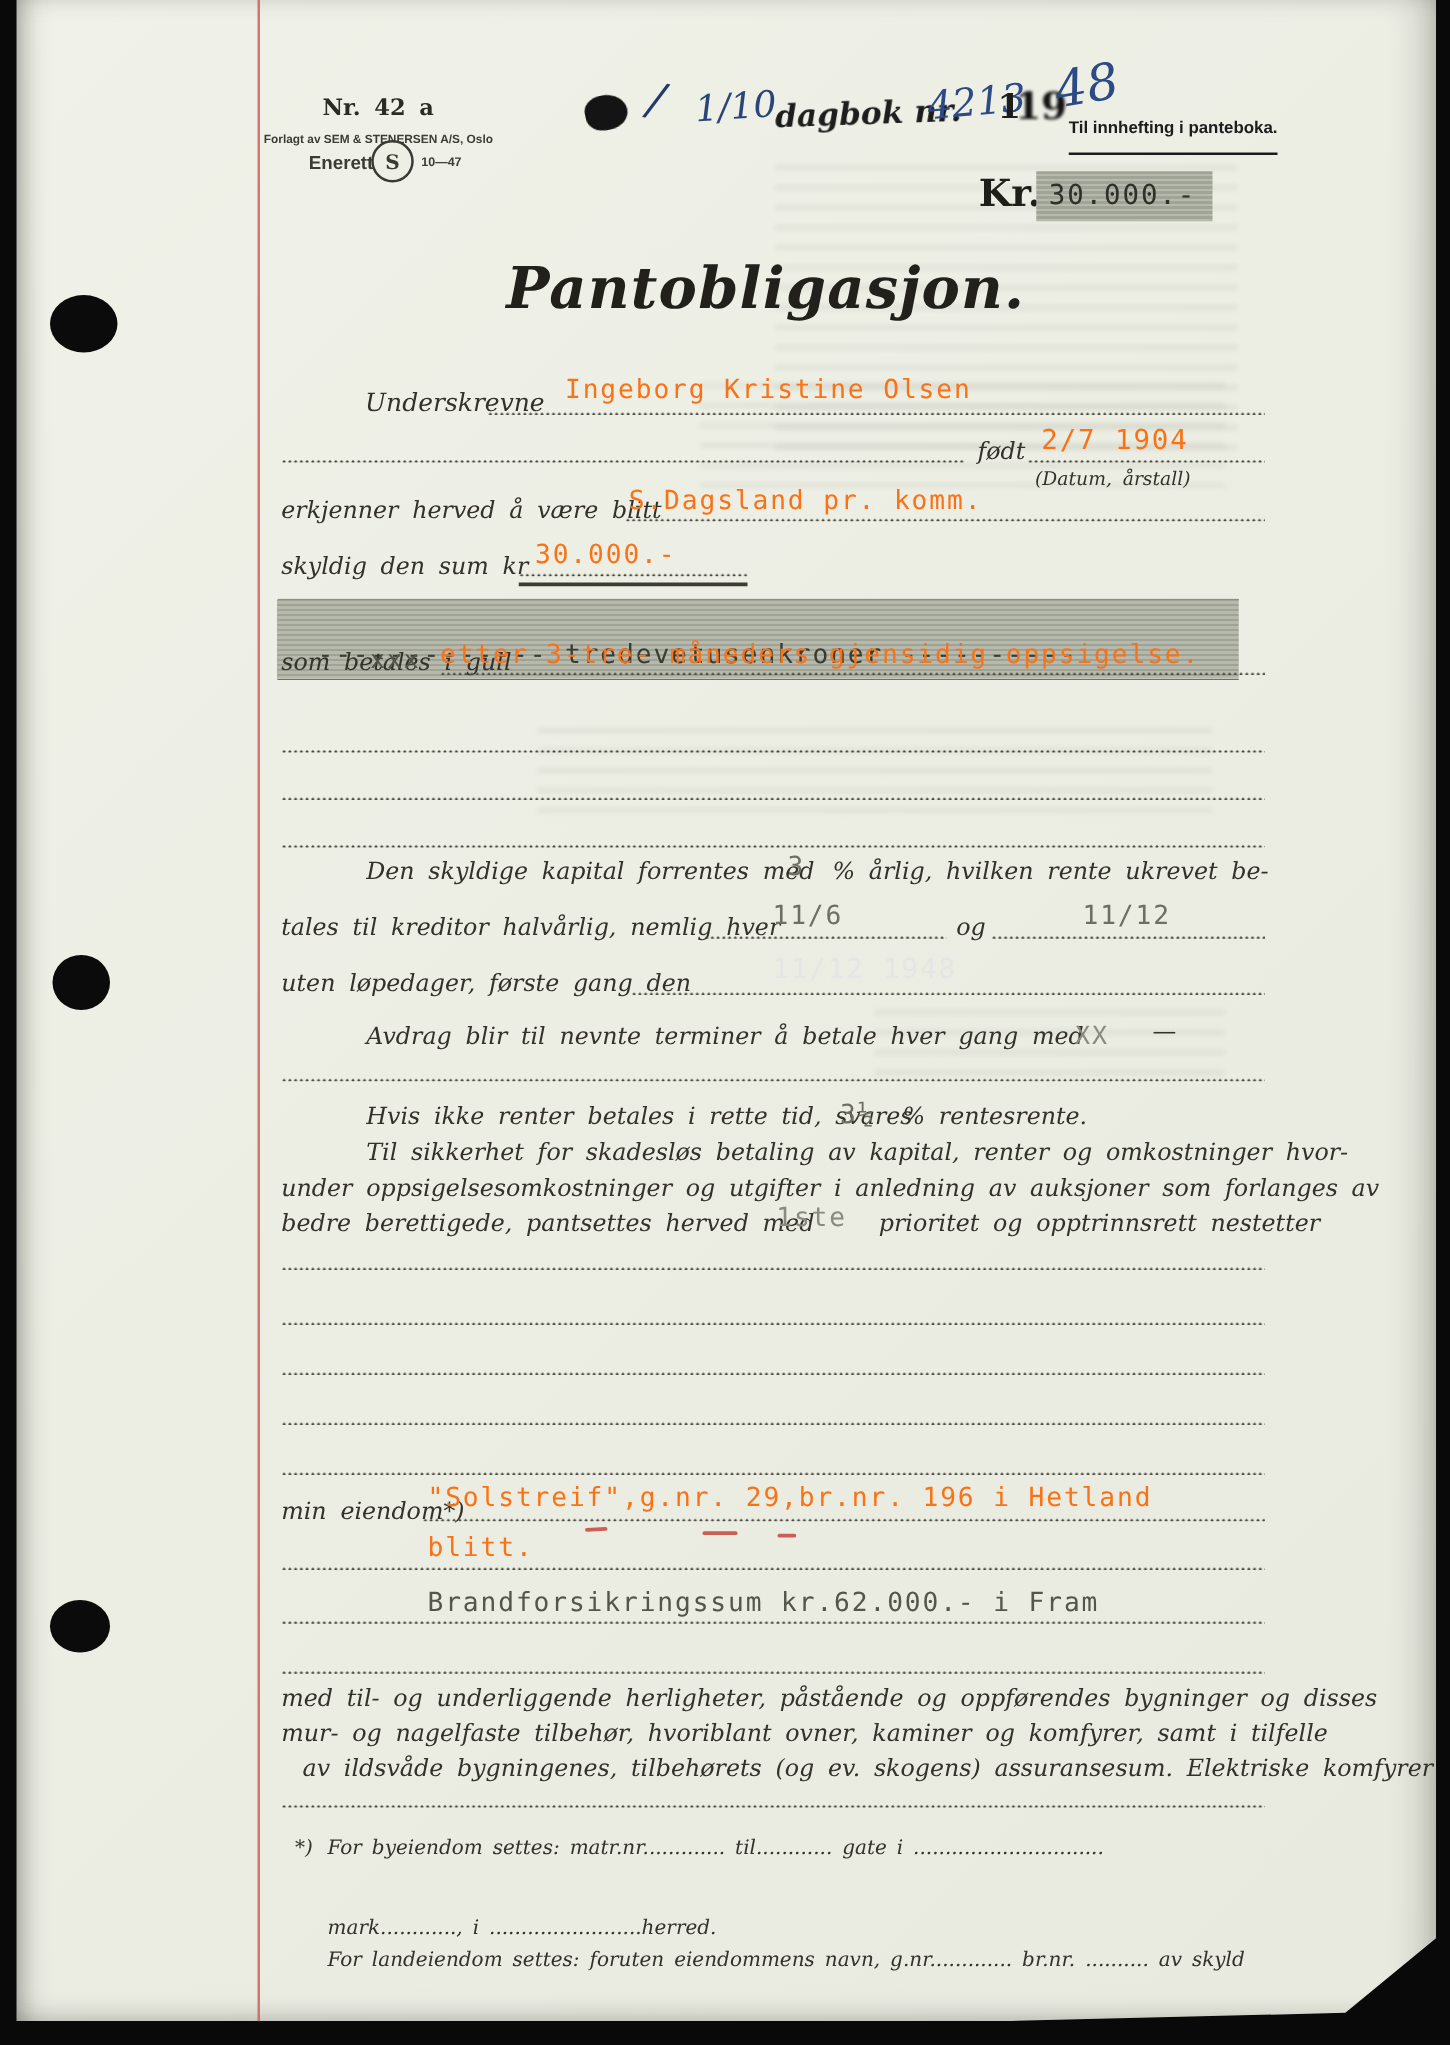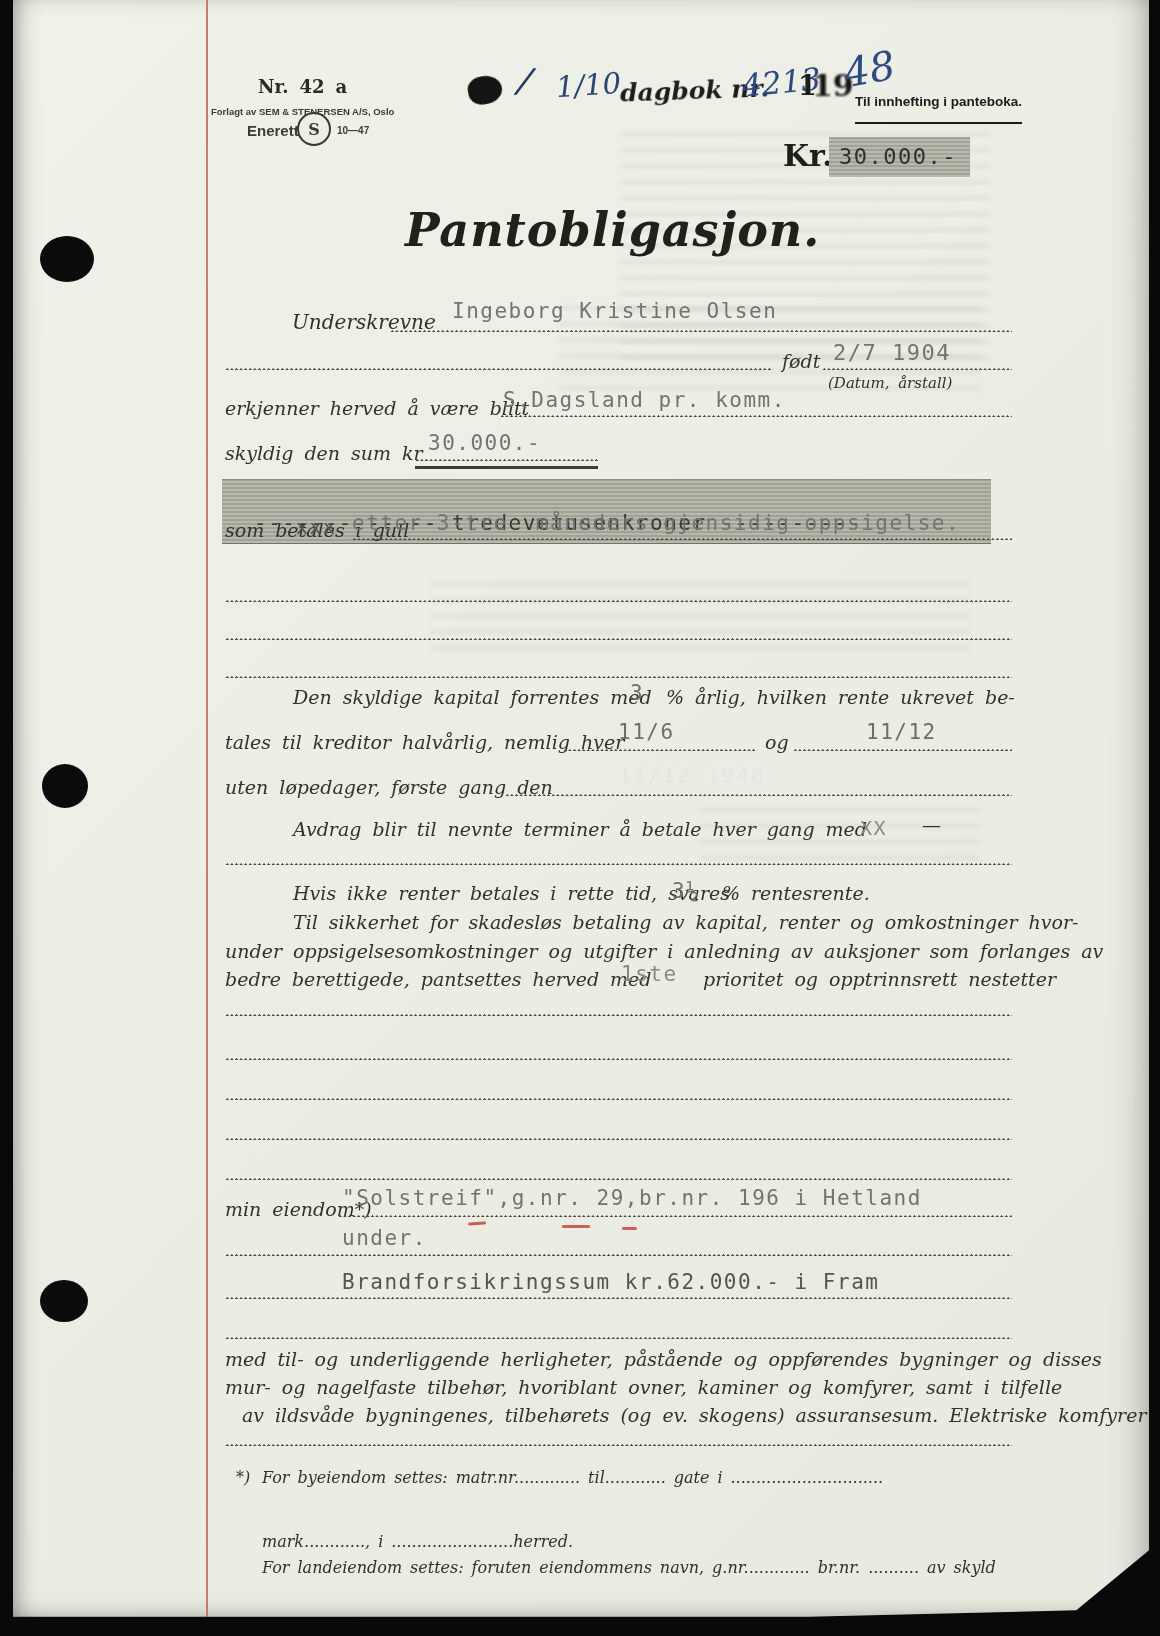--- a/index.html
+++ b/index.html
@@ -15,21 +15,21 @@
     box-shadow:inset 16px 0 24px -14px rgba(0,0,0,.38), inset -22px 0 34px -18px rgba(20,20,15,.30), inset 0 -14px 24px -12px rgba(20,20,15,.25);
   }
   .hole{position:absolute;background:#0b0b0b;border-radius:50%;}
   .red-line{position:absolute;left:206px;top:0;width:2px;height:1617px;background:rgba(208,86,84,.8);}
   .dots{position:absolute;height:3px;
     background-image:radial-gradient(circle,#4a493f 1.05px,transparent 1.35px);
     background-size:4.6px 3px;background-repeat:repeat-x;background-position:0 1px;}
   .p{position:absolute;font:italic 19px "DejaVu Serif",serif;color:#33312a;white-space:nowrap;word-spacing:.26em;}
   .p.small{font-size:15px;}
   .p.foot{font-size:16px;word-spacing:.18em;}
-  .t{position:absolute;font-family:"DejaVu Sans Mono",monospace;font-size:20px;color:#737373;letter-spacing:1.5px;white-space:nowrap;}
+  .t{position:absolute;font-family:"DejaVu Sans Mono",monospace;font-size:20px;color:#f97316;letter-spacing:1.5px;white-space:nowrap;}
   .t.light{color:#6e6e63;}
   .t.faint{color:#8a8a7e;}
   .band{
     position:absolute;left:222px;top:479px;width:769px;height:64px;
     background:repeating-linear-gradient(0deg,#b6b9ac 0 2px,#9fa396 2px 4px);
     box-shadow:0 1px 0 #6f7266, inset 0 1px 0 #8b8e81;
   }
   .amount-box{
     position:absolute;left:829px;top:137px;width:141px;height:40px;
     background:repeating-linear-gradient(0deg,#b6b9ac 0 2px,#a0a497 2px 4px);
@@ -156,21 +156,21 @@
 <div class="dots" style="left:225px;top:1097px;width:787px;"></div>
 <div class="dots" style="left:225px;top:1137px;width:787px;"></div>
 <div class="dots" style="left:225px;top:1177px;width:787px;"></div>
 
 <div class="p" style="left:225px;top:1198px;">min eiendom*)</div>
 <div class="t" style="left:342px;top:1186px;font-size:21px;">"Solstreif",g.nr. 29,br.nr. 196 i Hetland</div>
 <div class="dots" style="left:338px;top:1214px;width:674px;"></div>
 <div class="redmark" style="left:468px;top:1222px;width:18px;transform:rotate(-3deg);"></div>
 <div class="redmark" style="left:562px;top:1225px;width:28px;"></div>
 <div class="redmark" style="left:622px;top:1227px;width:15px;"></div>
-<div class="t" style="left:342px;top:1226px;font-size:21px;">under.</div>
+<div class="t" style="left:342px;top:1226px;font-size:21px;">blitt.</div>
 <div class="dots" style="left:225px;top:1253px;width:787px;"></div>
 
 <div class="t" style="left:342px;top:1270px;font-size:21px;color:#55554b;">Brandforsikringssum kr.62.000.- i Fram</div>
 <div class="dots" style="left:225px;top:1296px;width:787px;"></div>
 <div class="dots" style="left:225px;top:1336px;width:787px;"></div>
 
 <div class="p" style="left:225px;top:1348px;">med til- og underliggende herligheter, påstående og oppførendes bygninger og disses</div>
 <div class="p" style="left:225px;top:1376px;">mur- og nagelfaste tilbehør, hvoriblant ovner, kaminer og komfyrer, samt i tilfelle</div>
 <div class="p" style="left:242px;top:1404px;">av ildsvåde bygningenes, tilbehørets (og ev. skogens) assuransesum. Elektriske komfyrer</div>
 

